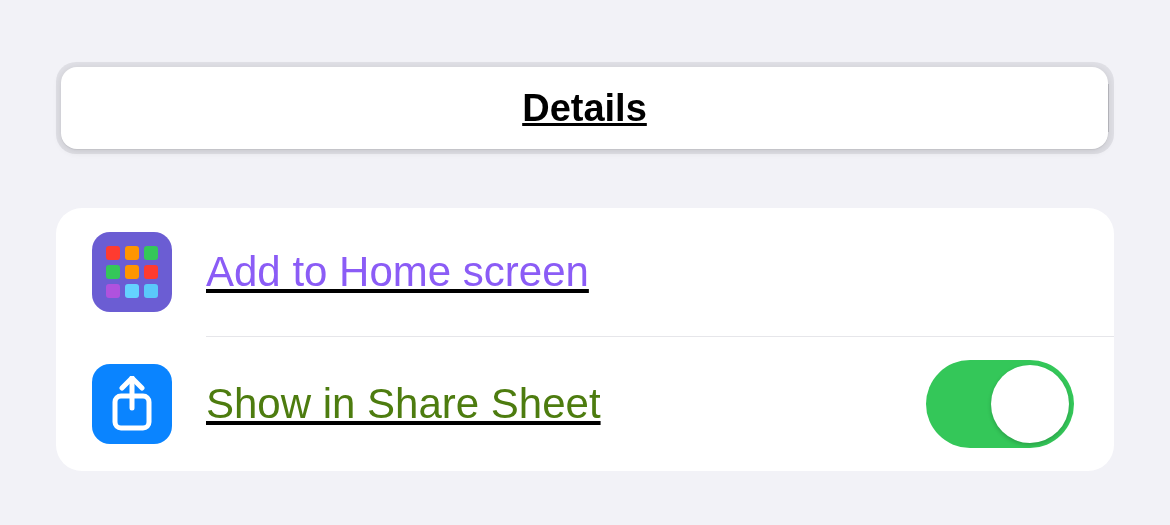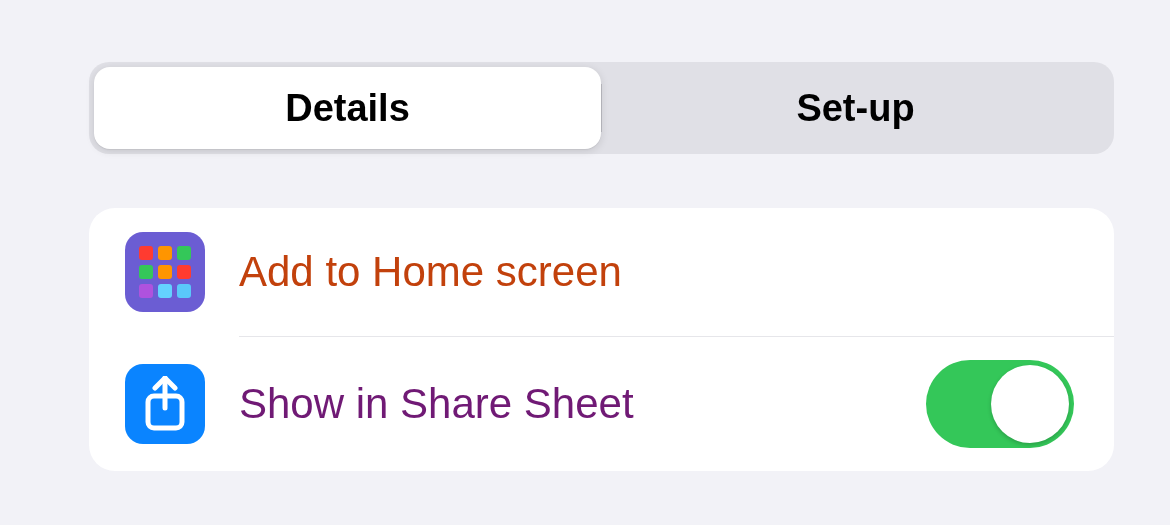--- a/index.html
+++ b/index.html
@@ -8,21 +8,22 @@
       box-sizing: border-box;
     }
     body {
       font-family: -apple-system, BlinkMacSystemFont, "Segoe UI", Helvetica, Arial, sans-serif;
       background: #F2F2F7;
       width: 1170px;
       height: 525px;
       overflow: hidden;
     }
     .container {
-      padding: 62px 56px 0 89px;
+      padding: 62px 56px 0 56px;
+      text-decoration: underline;
     }
     
     .segmented {
       display: flex;
       width: 100%;
       height: 92px;
       background: #E0E0E6;
       border-radius: 20px;
       padding: 5px;
       align-items: center;
@@ -87,27 +88,27 @@
     }
     .d1{background:#FF3B30}.d2{background:#FF9500}.d3{background:#34C759}
     .d4{background:#34C759}.d5{background:#FF9500}.d6{background:#FF3B30}
     .d7{background:#AF52DE}.d8{background:#64D2FF}.d9{background:#5AC8FA}
     .icon-share {
       background: #0A84FF;
     }
     .row-label {
       font-size: 42px;
       font-weight: 400;
-      color: #701a75;
+      color: #4d7c0f;
       line-height: 1.2;
       margin-left: 34px;
       flex: 1;
     }
     .row-label.link {
-      color: #c2410c;
+      color: #8b5cf6;
     }
     .hr-wrap {
       margin-left: 150px;
       border-top: 1px solid #E6E6EA;
     }
     
     .toggle {
       width: 148px;
       height: 88px;
       background: #34C759;
@@ -130,23 +131,20 @@
 </head>
 <body>
 
 <div class="container">
 
   <div class="segmented">
     <div class="segment selected">
       <span>Details</span>
     </div>
     <div class="seg-divider"></div>
-    <div class="segment">
-      <span>Set-up</span>
-    </div>
   </div>
 
   <div class="list">
 
     <div class="row">
       <div class="row-icon icon-grid">
         <div class="dots">
           <div class="dot d1"></div>
             <div class="dot d2"></div>
             <div class="dot d3"></div>

